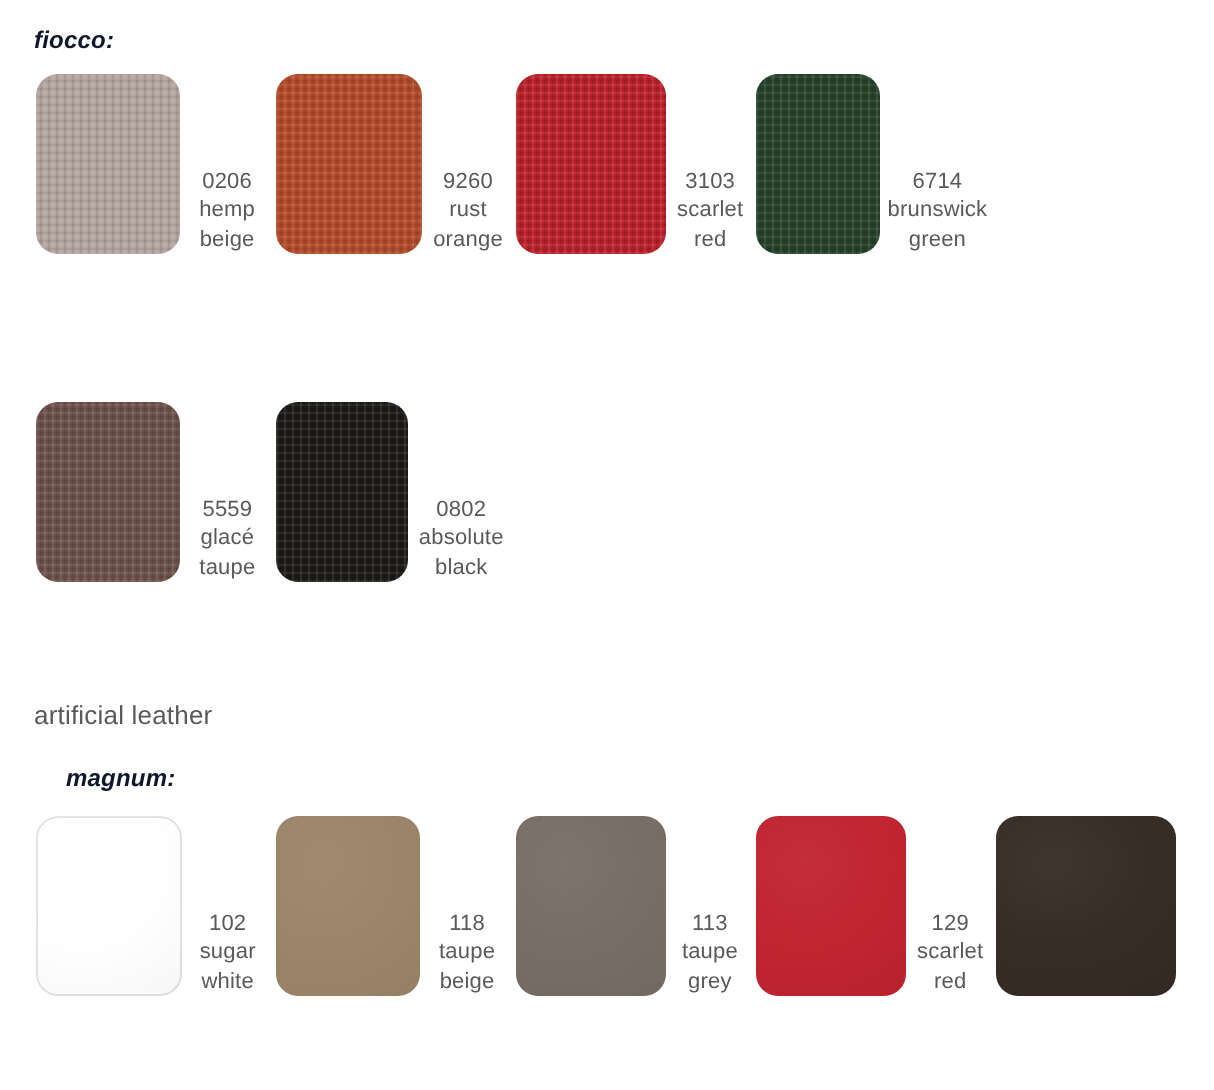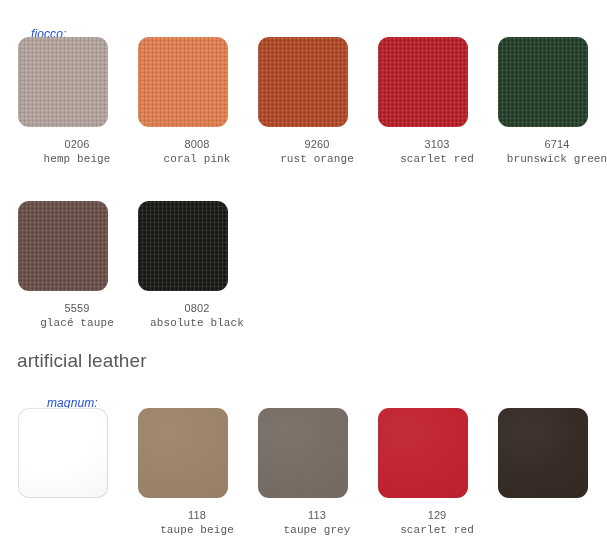--- a/index.html
+++ b/index.html
@@ -18,49 +18,49 @@
   .page {
     position: relative;
     width: 607px;
     height: 545px;
     box-sizing: border-box;
     padding-left: 17px;
   }
 
   
   .material-heading {
-    font-size: 19px;
+    font-size: 13px;
     font-weight: 400;
     color: #58595b;
     letter-spacing: .1px;
     margin: 0;
     padding: 0;
     line-height: 1;
   }
   .variant-heading {
     font-size: 12px;
     font-style: italic;
-    font-weight: 400;
-    color: #1d4ed8;
+    font-weight: 700;
+    color: #0f172a;
     letter-spacing: .1px;
-    margin: 14px;
+    margin: 0;
     padding: 0;
     line-height: 1;
   }
 
   
   .swatch-row {
     display: flex;
     align-items: flex-start;
   }
   .swatch-cell {
     width: 120px;
     display: flex;
-    flex-direction: column;
-    align-items: center;
+    flex-direction: row;
+    align-items: flex-end;
   }
   .chip {
     position: relative;
     width: 90px;
     height: 90px;
     border-radius: 11px;
     overflow: hidden;
     align-self: flex-start;
     margin-left: 1px;
   }
@@ -102,48 +102,41 @@
 
   .chip-caption {
     margin-top: 10px;
     text-align: center;
     font-size: 11px;
     line-height: 14.5px;
     color: #58595b;
     letter-spacing: .1px;
   }
   .chip-caption .code { display: block; }
-  .chip-caption .name { display: block; font-family: Liberation Mono, monospace; }
+  .chip-caption .name { display: block; }
 </style>
 </head>
 <body>
 
 <div class="page">
 
   <div style="position:absolute; left:17px; top:14px;">
     <div class="variant-heading">fiocco:</div>
   </div>
 
   <div class="swatch-row" style="position:absolute; left:17px; top:37px;">
 
     <div class="swatch-cell">
       <div class="chip woven" style="background-color:#b3a49d;"></div>
       <div class="chip-caption">
         <span class="code">0206</span>
         <span class="name">hemp beige</span>
       </div>
     </div>
 
-    <div class="swatch-cell">
-      <div class="chip woven" style="background-color:#e08050;"></div>
-      <div class="chip-caption">
-        <span class="code">8008</span>
-        <span class="name">coral pink</span>
-      </div>
-    </div>
 
     <div class="swatch-cell">
       <div class="chip woven" style="background-color:#b04a28;"></div>
       <div class="chip-caption">
         <span class="code">9260</span>
         <span class="name">rust orange</span>
       </div>
     </div>
 
     <div class="swatch-cell">
@@ -190,20 +183,24 @@
   </div>
 
   <div style="position:absolute; left:33px; top:383px;">
     <div class="variant-heading">magnum:</div>
   </div>
 
   <div class="swatch-row" style="position:absolute; left:17px; top:408px;">
 
     <div class="swatch-cell">
       <div class="chip leather outlined" style="background-color:#ffffff;"></div>
+      <div class="chip-caption">
+        <span class="code">102</span>
+        <span class="name">sugar white</span>
+      </div>
     </div>
 
     <div class="swatch-cell">
       <div class="chip leather" style="background-color:#9b8368;"></div>
       <div class="chip-caption">
         <span class="code">118</span>
         <span class="name">taupe beige</span>
       </div>
     </div>
 

